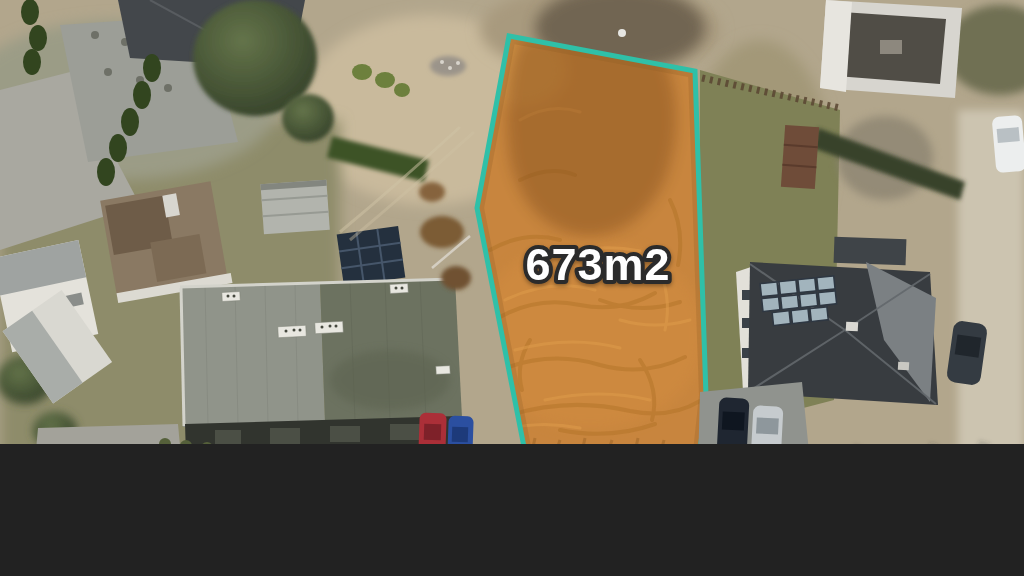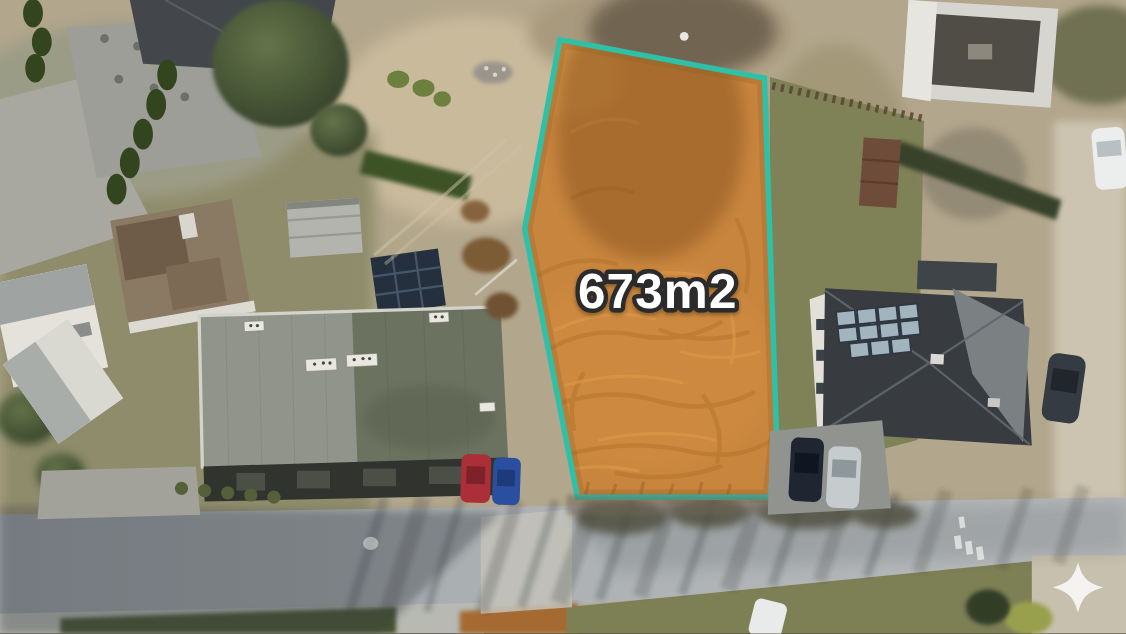--- a/index.html
+++ b/index.html
@@ -1,17 +1,17 @@
 <!DOCTYPE html>
 <html><head>
 <meta charset="utf-8">
 <style>
   html,body{margin:0;padding:0;background:#222;}
   .stage{
-    position:relative;width:1024px;height:576px;overflow:hidden;
+    position:relative;width:1024px;height:444px;overflow:hidden;
     font-family:"Liberation Sans","DejaVu Sans",sans-serif;
   }
   .stage svg{display:block;width:1024px;height:576px;}
   .area-label{
     font-family:"Liberation Sans","DejaVu Sans",sans-serif;
     font-weight:bold;
     font-size:45px;
     letter-spacing:1px;
     stroke:#2b2b2b;
     stroke-width:8px;

